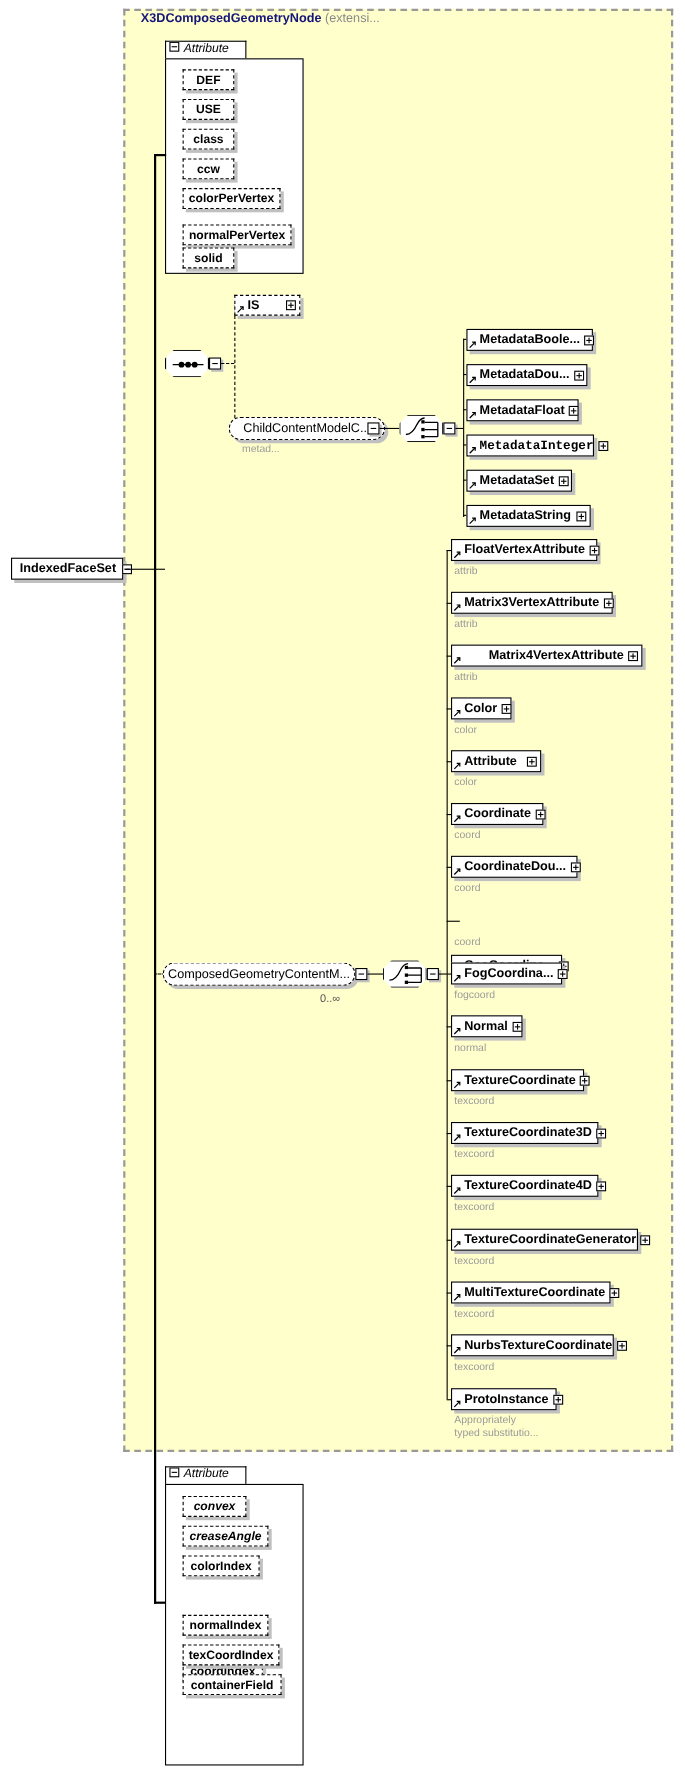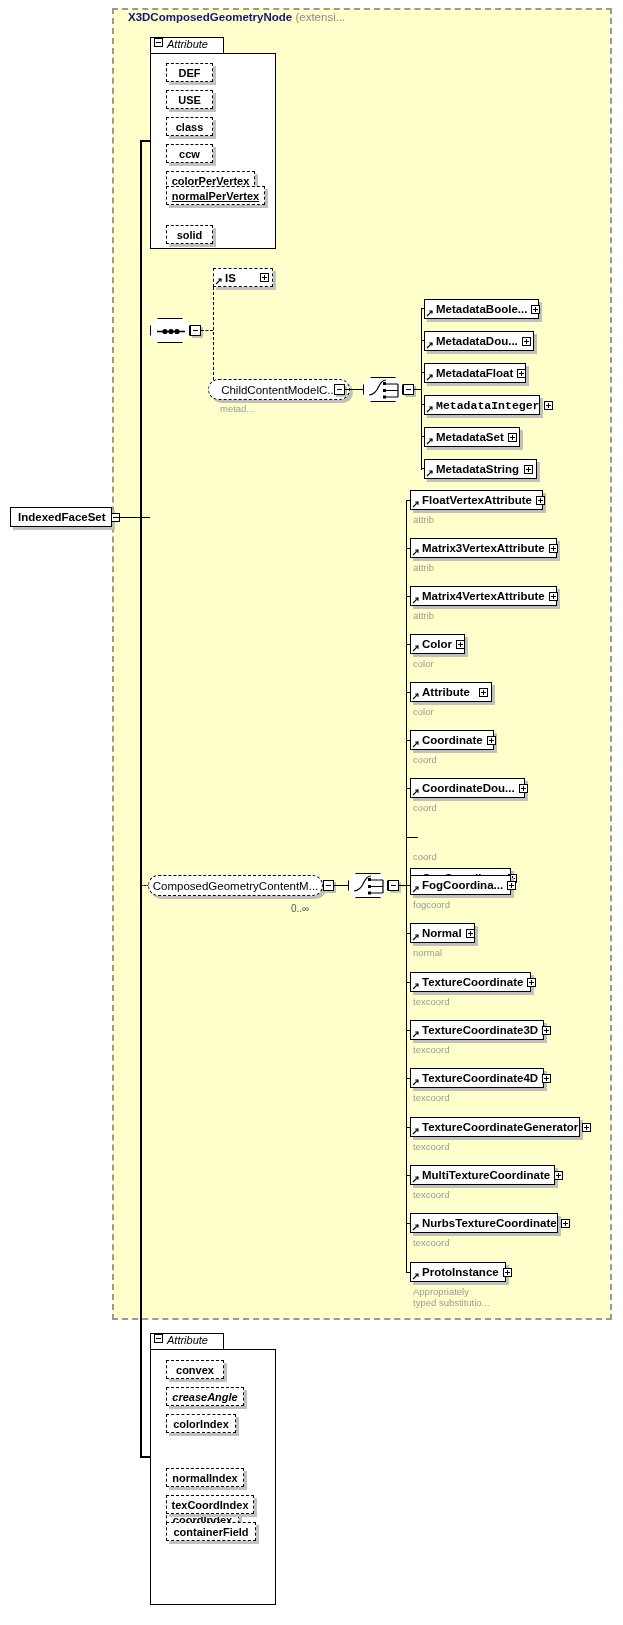--- a/index.html
+++ b/index.html
@@ -265,21 +265,21 @@
   <span class="minus-box"></span>
   <span class="attr-tab-label">Attribute</span>
 </div>
 <div class="abs attr-group" style="left:150px; top:53px; width:126px; height:196px;"></div>
 
 <div class="attr-item" style="left:166px; top:63px; width:47px;">DEF</div>
 <div class="attr-item" style="left:166px; top:90px; width:47px;">USE</div>
 <div class="attr-item" style="left:166px; top:117px; width:47px;">class</div>
 <div class="attr-item" style="left:166px; top:144px; width:47px;">ccw</div>
 <div class="attr-item" style="left:166px; top:171px; width:89px;">colorPerVertex</div>
-<div class="attr-item" style="left:166px; top:186px; width:99px;text-decoration:underline;">normalPerVertex</div>
+<div class="attr-item" style="left:166px; top:204px; width:99px;">normalPerVertex</div>
 <div class="attr-item" style="left:166px; top:225px; width:47px;">solid</div>
 
 <div class="ln v abs" style="left:140px; top:140px; width:2px; height:378px;"></div>
 <div class="ln h abs" style="left:140px; top:140px; width:11px; height:2px;"></div>
 
 <div class="compositor abs" style="left:150px; top:318px;">
   <svg width="40" height="25" viewBox="0 0 40 25">
     <line x1="6" y1="12.5" x2="34" y2="12.5" stroke="#000" stroke-width="1.3"></line>
     <circle cx="14" cy="12.5" r="2.6" fill="#000"></circle>
     <circle cx="20" cy="12.5" r="2.6" fill="#000"></circle>
@@ -440,21 +440,21 @@
 <div class="node-box" style="left:410px; top:538px; width:147px;">
   <svg class="ref-arrow" viewBox="0 0 8 8">
       <path d="M1 7 L6 2" stroke="#000" stroke-width="1.1" fill="none"></path>
       <path d="M3.2 2 L6 2 L6 4.8" stroke="#000" stroke-width="1.1" fill="none"></path>
     </svg>
   <span class="node-label">Matrix3VertexAttribute</span>
   <span class="plus-box"></span>
 </div>
 <div class="caption" style="left:413px; top:562px;">attrib</div>
 
-<div class="node-box" style="left:410px; top:586px; width:147px;text-align:right;">
+<div class="node-box" style="left:410px; top:586px; width:174px;text-align:right;">
   <svg class="ref-arrow" viewBox="0 0 8 8">
       <path d="M1 7 L6 2" stroke="#000" stroke-width="1.1" fill="none"></path>
       <path d="M3.2 2 L6 2 L6 4.8" stroke="#000" stroke-width="1.1" fill="none"></path>
     </svg>
   <span class="node-label">Matrix4VertexAttribute</span>
   <span class="plus-box"></span>
 </div>
 <div class="caption" style="left:413px; top:610px;">attrib</div>
 
 <div class="node-box" style="left:410px; top:634px; width:55px;">
@@ -600,19 +600,19 @@
 
 <div class="ln v abs" style="left:140px; top:518px; width:2px; height:940px;"></div>
 <div class="ln h abs" style="left:140px; top:1456px; width:11px; height:2px;"></div>
 
 <div class="abs attr-tab" style="left:150px; top:1333px; width:74px;">
   <span class="minus-box"></span>
   <span class="attr-tab-label">Attribute</span>
 </div>
 <div class="abs attr-group" style="left:150px; top:1349px; width:126px; height:256px;"></div>
 
-<div class="attr-item" style="left:166px; top:1360px; width:58px;">convex</div>
+<div class="attr-item" style="left:166px; top:1360px; width:58px;font-style:italic;">convex</div>
 <div class="attr-item" style="left:166px; top:1387px; width:78px;font-style:italic;">creaseAngle</div>
 <div class="attr-item" style="left:166px; top:1414px; width:70px;">colorIndex</div>
 <div class="attr-item" style="left:166px; top:1510px; width:73px;">coordIndex</div>
 <div class="attr-item" style="left:166px; top:1468px; width:78px;">normalIndex</div>
 <div class="attr-item" style="left:166px; top:1495px; width:88px;">texCoordIndex</div>
 <div class="attr-item" style="left:166px; top:1522px; width:90px;">containerField</div>
 
 </body></html>

